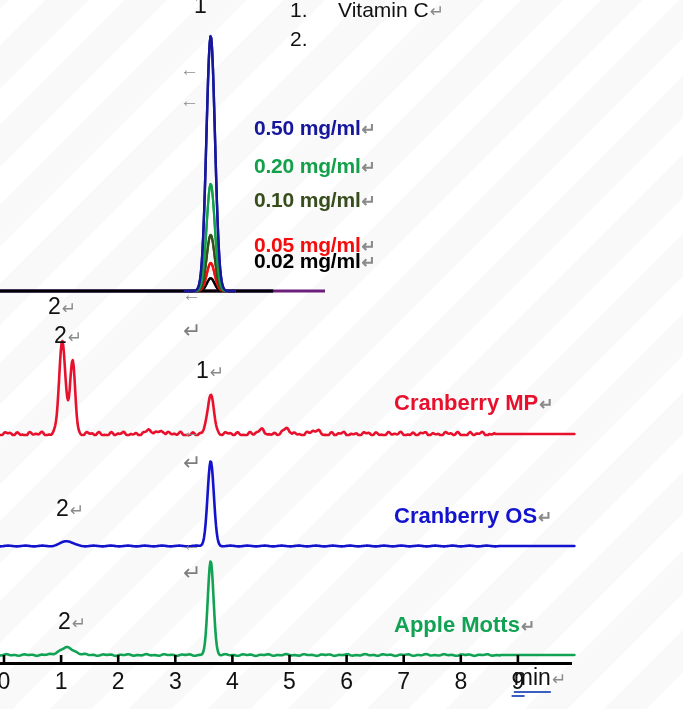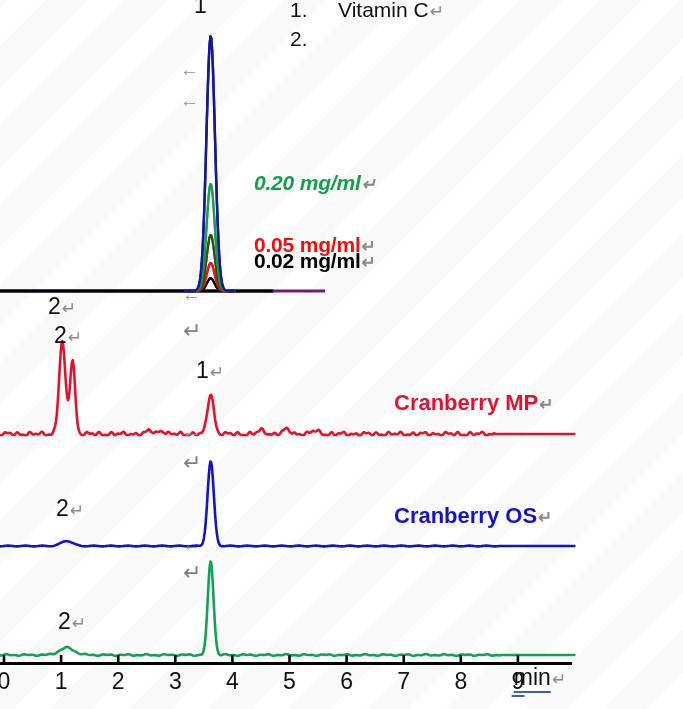--- a/index.html
+++ b/index.html
@@ -24,21 +24,21 @@
 
   
   .toc{position:absolute;left:290px;top:-4px;font-size:21px;color:#111;line-height:27px;white-space:nowrap;}
   .toc-row{display:flex;align-items:baseline;}
   .toc-num{width:48px;display:inline-block;}
   .toc-txt{display:inline-block;}
 
   
   .conc{position:absolute;left:254px;font-weight:bold;font-size:21px;white-space:nowrap;letter-spacing:-0.2px;}
   .c050{top:116px;color:#16179B;}
-  .c020{top:171px;color:#13A04B;font-style:italic;}
+  .c020{top:154px;color:#13A04B;}
   .c010{top:188px;color:#384D1C;}
   .c005{top:233px;color:#F50C0C;}
   .c002{top:249px;color:#000000;}
 
   
   .sname{position:absolute;left:394px;font-weight:bold;font-size:22px;white-space:nowrap;}
   .s-mp{top:390px;color:#E8112D;}
   .s-os{top:503px;color:#1313CE;}
   .s-am{top:612px;color:#12A254;}
 
@@ -100,26 +100,29 @@
         <path d="M0.0 435.00L0.8 435.00L1.6 435.00L2.4 435.00L3.2 434.02L4.0 432.93L4.8 432.35L5.6 432.36L6.4 432.75L7.2 433.13L8.0 433.23L8.8 433.05L9.6 432.84L10.4 432.95L11.2 433.52L12.0 434.43L12.8 435.00L13.6 435.00L14.4 435.00L15.2 434.29L16.0 433.20L16.8 432.47L17.6 432.42L18.4 432.99L19.2 433.84L20.0 434.56L20.8 434.86L21.6 434.80L22.4 434.65L23.2 434.71L24.0 435.00L24.8 435.00L25.6 435.00L26.4 435.00L27.2 434.93L28.0 433.69L28.8 432.54L29.6 431.97L30.4 432.15L31.2 432.92L32.0 433.83L32.8 434.43L33.6 434.53L34.4 434.22L35.2 433.85L36.0 433.71L36.8 433.92L37.6 434.26L38.4 434.40L39.2 434.06L40.0 433.27L40.8 432.34L41.6 431.76L42.4 431.87L43.2 432.72L44.0 433.98L44.8 435.00L45.6 435.00L46.4 435.00L47.2 435.00L48.0 434.82L48.8 434.57L49.6 434.65L50.4 434.80L51.2 434.67L52.0 433.98L52.8 432.66L53.6 430.81L54.4 428.51L55.2 425.49L56.0 421.11L56.8 414.48L57.6 404.14L58.4 391.47L59.2 377.45L60.0 362.91L60.8 350.56L61.6 342.83L62.4 341.03L63.2 345.22L64.0 354.23L64.8 366.09L65.6 378.56L66.4 389.53L67.2 397.20L68.0 400.24L68.8 397.96L69.6 390.29L70.4 379.20L71.2 368.57L72.0 361.74L72.8 360.11L73.6 365.43L74.4 376.49L75.2 390.53L76.0 404.42L76.8 415.83L77.6 423.78L78.4 428.62L79.2 431.36L80.0 433.07L80.8 434.42L81.6 434.86L82.4 434.95L83.2 434.99L84.0 435.00L84.8 434.01L85.6 432.80L86.4 432.11L87.2 432.12L88.0 432.63L88.8 433.26L89.6 433.63L90.4 433.62L91.2 433.42L92.0 433.33L92.8 433.62L93.6 434.24L94.4 434.90L95.2 435.00L96.0 434.86L96.8 433.95L97.6 432.86L98.4 432.11L99.2 432.04L100.0 432.69L100.8 433.74L101.6 434.72L102.4 435.00L103.2 435.00L104.0 435.00L104.8 434.88L105.6 435.00L106.4 435.00L107.2 435.00L108.0 435.00L108.8 434.81L109.6 433.71L110.4 432.66L111.2 432.11L112.0 432.31L112.8 433.15L113.6 434.19L114.4 434.95L115.2 435.00L116.0 434.75L116.8 434.13L117.6 433.66L118.4 433.54L119.2 433.71L120.0 433.85L120.8 433.67L121.6 433.08L122.4 432.32L123.2 431.80L124.0 431.90L124.8 432.72L125.6 434.00L126.4 435.00L127.2 435.00L128.0 435.00L128.8 435.00L129.6 434.64L130.4 434.15L131.2 434.07L132.0 434.28L132.8 434.47L133.6 434.34L134.4 433.88L135.2 433.32L136.0 433.05L136.8 433.36L137.6 434.22L138.4 435.00L139.2 435.00L140.0 434.99L140.8 434.97L141.6 434.22L142.4 433.07L143.2 432.29L144.0 431.99L144.8 431.93L145.6 431.77L146.4 431.24L147.2 430.41L148.0 429.62L148.8 429.32L149.6 429.77L150.4 430.88L151.2 432.00L152.0 432.51L152.8 433.07L153.6 433.27L154.4 432.53L155.2 431.86L156.0 431.58L156.8 431.71L157.6 431.98L158.4 432.06L159.2 431.78L160.0 431.28L160.8 430.93L161.6 431.08L162.4 431.85L163.2 432.38L164.0 432.97L164.8 433.54L165.6 434.03L166.4 433.40L167.2 432.42L168.0 431.85L168.8 431.94L169.6 432.61L170.4 433.47L171.2 434.09L172.0 434.24L172.8 434.02L173.6 433.73L174.4 433.69L175.2 433.99L176.0 434.44L176.8 434.68L177.6 434.41L178.4 433.63L179.2 432.62L180.0 431.89L180.8 431.82L181.6 432.51L182.4 433.69L183.2 434.85L184.0 435.00L184.8 435.00L185.6 435.00L186.4 434.94L187.2 434.76L188.0 434.90L188.8 435.00L189.6 435.00L190.4 434.65L191.2 433.79L192.0 432.89L192.8 432.40L193.6 432.61L194.4 433.45L195.2 434.56L196.0 435.00L196.8 435.00L197.6 434.99L198.4 434.34L199.2 433.53L200.0 433.05L200.8 432.89L201.6 432.73L202.4 432.12L203.2 430.70L204.0 428.35L204.8 425.18L205.6 421.40L206.4 417.17L207.2 412.54L208.0 407.37L208.8 401.70L209.6 397.39L210.4 395.18L211.2 394.87L212.0 396.94L212.8 401.45L213.6 407.55L214.4 414.08L215.2 419.94L216.0 424.51L216.8 427.74L217.6 430.01L218.4 431.83L219.2 433.49L220.0 434.50L220.8 434.77L221.6 434.90L222.4 434.96L223.2 434.31L224.0 433.09L224.8 432.30L225.6 432.17L226.4 432.55L227.2 433.08L228.0 433.39L228.8 433.37L229.6 433.16L230.4 433.10L231.2 433.43L232.0 434.15L232.8 434.95L233.6 435.00L234.4 435.00L235.2 434.37L236.0 433.26L236.8 432.39L237.6 432.16L238.4 432.64L239.2 433.56L240.0 434.47L240.8 435.00L241.6 435.00L242.4 434.91L243.2 434.80L244.0 434.98L244.8 435.00L245.6 435.00L246.4 435.00L247.2 435.00L248.0 433.98L248.8 432.80L249.6 432.07L250.4 432.07L251.2 432.74L252.0 433.67L252.8 434.38L253.6 434.50L254.4 434.04L255.2 433.25L256.0 432.50L256.8 432.01L257.6 431.75L258.4 431.47L259.2 430.89L260.0 429.98L260.8 429.00L261.6 428.40L262.4 428.57L263.2 429.64L264.0 431.32L264.8 433.09L265.6 433.61L266.4 434.01L267.2 434.34L268.0 434.45L268.8 434.17L269.6 434.20L270.4 434.46L271.2 434.63L272.0 434.47L272.8 433.91L273.6 433.23L274.4 432.81L275.2 432.99L276.0 433.77L276.8 434.82L277.6 434.86L278.4 434.75L279.2 434.58L280.0 433.83L280.8 432.43L281.6 431.30L282.4 430.59L283.2 430.17L284.0 429.76L284.8 429.16L285.6 428.44L286.4 427.92L287.2 427.98L288.0 428.82L288.8 430.33L289.6 431.90L290.4 432.53L291.2 433.14L292.0 433.67L292.8 433.15L293.6 432.60L294.4 432.51L295.2 432.93L296.0 433.62L296.8 434.21L297.6 434.43L298.4 434.33L299.2 434.16L300.0 434.25L300.8 434.75L301.6 435.00L302.4 435.00L303.2 434.99L304.0 434.98L304.8 434.28L305.6 432.95L306.4 432.02L307.2 431.76L308.0 432.08L308.8 432.59L309.6 432.85L310.4 432.63L311.2 432.00L312.0 431.29L312.8 430.85L313.6 430.85L314.4 431.16L315.2 431.43L316.0 431.36L316.8 430.88L317.6 430.23L318.4 429.84L319.2 430.09L320.0 431.07L320.8 432.51L321.6 433.96L322.4 434.62L323.2 434.77L324.0 434.87L324.8 434.91L325.6 434.84L326.4 434.98L327.2 434.99L328.0 435.00L328.8 434.91L329.6 433.99L330.4 432.96L331.2 432.30L332.0 432.33L332.8 433.06L333.6 434.13L334.4 435.00L335.2 435.00L336.0 435.00L336.8 434.42L337.6 433.74L338.4 433.38L339.2 433.39L340.0 433.56L340.8 433.55L341.6 433.17L342.4 432.52L343.2 431.96L344.0 431.90L344.8 432.52L345.6 433.70L346.4 434.99L347.2 435.00L348.0 435.00L348.8 435.00L349.6 434.70L350.4 434.01L351.2 433.75L352.0 433.91L352.8 434.22L353.6 434.33L354.4 434.10L355.2 433.66L356.0 433.34L356.8 433.47L357.6 434.16L358.4 435.00L359.2 435.00L360.0 435.00L360.8 435.00L361.6 434.60L362.4 433.39L363.2 432.54L364.0 432.29L364.8 432.55L365.6 432.98L366.4 433.22L367.2 433.15L368.0 432.92L368.8 432.85L369.6 433.20L370.4 433.99L371.2 434.92L372.0 435.00L372.8 435.00L373.6 434.78L374.4 433.69L375.2 432.74L376.0 432.35L376.8 432.66L377.6 433.44L378.4 434.27L379.2 434.78L380.0 434.86L380.8 434.71L381.6 434.64L382.4 434.89L383.2 435.00L384.0 435.00L384.8 435.00L385.6 435.00L386.4 434.28L387.2 433.02L388.0 432.14L388.8 431.98L389.6 432.52L390.4 433.42L391.2 434.21L392.0 434.55L392.8 434.40L393.6 434.01L394.4 433.73L395.2 433.79L396.0 434.11L396.8 434.38L397.6 434.28L398.4 433.68L399.2 432.76L400.0 431.96L400.8 431.72L401.6 432.25L402.4 433.38L403.2 434.65L404.0 435.00L404.8 435.00L405.6 435.00L406.4 435.00L407.2 434.65L408.0 434.60L408.8 434.79L409.6 434.91L410.4 434.68L411.2 434.04L412.0 433.22L412.8 432.65L413.6 432.69L414.4 433.39L415.2 434.48L416.0 435.00L416.8 435.00L417.6 435.00L418.4 434.67L419.2 433.72L420.0 433.07L420.8 432.89L421.6 433.05L422.4 433.20L423.2 433.09L424.0 432.69L424.8 432.26L425.6 432.18L426.4 432.69L427.2 433.74L428.0 434.94L428.8 435.00L429.6 435.00L430.4 435.00L431.2 434.44L432.0 433.56L432.8 433.16L433.6 433.31L434.4 433.78L435.2 434.21L436.0 434.33L436.8 434.14L437.6 433.90L438.4 433.96L439.2 434.47L440.0 435.00L440.8 435.00L441.6 435.00L442.4 435.00L443.2 434.63L444.0 433.32L444.8 432.35L445.6 432.03L446.4 432.35L447.2 432.98L448.0 433.50L448.8 433.67L449.6 433.52L450.4 433.34L451.2 433.43L452.0 433.92L452.8 434.62L453.6 435.00L454.4 435.00L455.2 434.42L456.0 433.36L456.8 432.39L457.6 431.97L458.4 432.31L459.2 433.23L460.0 434.30L460.8 435.00L461.6 435.00L462.4 435.00L463.2 434.93L464.0 434.91L464.8 435.00L465.6 435.00L466.4 435.00L467.2 435.00L468.0 434.25L468.8 433.11L469.6 432.28L470.4 432.12L471.2 432.70L472.0 433.72L472.8 434.66L473.6 435.00L474.4 434.97L475.2 434.42L476.0 433.84L476.8 433.55L477.6 433.61L478.4 433.81L479.2 433.80L480.0 433.40L480.8 432.67L481.6 431.98L482.4 431.77L483.2 432.26L484.0 433.38L484.8 434.70L485.6 435.00L486.4 435.00L487.2 435.00L488.0 434.97L488.8 434.33L489.6 434.06L490.4 434.17L491.2 434.41L492.0 434.45L492.8 434.13L493.6 433.57L494.4 433.12L495.2 434.00L496.0 434.00L496.8 434.00L497.6 434.00L498.4 434.00L499.2 434.00L500.0 434.00L500.8 434.00L501.6 434.00L502.4 434.00L503.2 434.00L504.0 434.00L504.8 434.00L505.6 434.00L506.4 434.00L507.2 434.00L508.0 434.00L508.8 434.00L509.6 434.00L510.4 434.00L511.2 434.00L512.0 434.00L512.8 434.00L513.6 434.00L514.4 434.00L515.2 434.00L516.0 434.00L516.8 434.00L517.6 434.00L518.4 434.00L519.2 434.00L520.0 434.00L520.8 434.00L521.6 434.00L522.4 434.00L523.2 434.00L524.0 434.00L524.8 434.00L525.6 434.00L526.4 434.00L527.2 434.00L528.0 434.00L528.8 434.00L529.6 434.00L530.4 434.00L531.2 434.00L532.0 434.00L532.8 434.00L533.6 434.00L534.4 434.00L535.2 434.00L536.0 434.00L536.8 434.00L537.6 434.00L538.4 434.00L539.2 434.00L540.0 434.00L540.8 434.00L541.6 434.00L542.4 434.00L543.2 434.00L544.0 434.00L544.8 434.00L545.6 434.00L546.4 434.00L547.2 434.00L548.0 434.00L548.8 434.00L549.6 434.00L550.4 434.00L551.2 434.00L552.0 434.00L552.8 434.00L553.6 434.00L554.4 434.00L555.2 434.00L556.0 434.00L556.8 434.00L557.6 434.00L558.4 434.00L559.2 434.00L560.0 434.00L560.8 434.00L561.6 434.00L562.4 434.00L563.2 434.00L564.0 434.00L564.8 434.00L565.6 434.00L566.4 434.00L567.2 434.00L568.0 434.00L568.8 434.00L569.6 434.00L570.4 434.00L571.2 434.00L572.0 434.00L572.8 434.00L573.6 434.00L574.4 434.00" fill="none" stroke="#E8112D" stroke-width="2.6" stroke-linejoin="round" stroke-linecap="round"></path>
       </g>
     <g id="g-panel2">
         <path d="M0.0 546.37L0.8 546.34L1.6 546.28L2.4 546.20L3.2 546.11L4.0 546.00L4.8 545.89L5.6 545.80L6.4 545.72L7.2 545.66L8.0 545.63L8.8 545.64L9.6 545.68L10.4 545.74L11.2 545.83L12.0 545.93L12.8 546.03L13.6 546.14L14.4 546.23L15.2 546.31L16.0 546.35L16.8 546.37L17.6 546.35L18.4 546.31L19.2 546.24L20.0 546.14L20.8 546.04L21.6 545.93L22.4 545.83L23.2 545.74L24.0 545.68L24.8 545.64L25.6 545.63L26.4 545.66L27.2 545.71L28.0 545.79L28.8 545.89L29.6 546.00L30.4 546.10L31.2 546.20L32.0 546.28L32.8 546.34L33.6 546.37L34.4 546.36L35.2 546.33L36.0 546.26L36.8 546.18L37.6 546.08L38.4 545.97L39.2 545.86L40.0 545.77L40.8 545.70L41.6 545.65L42.4 545.63L43.2 545.65L44.0 545.69L44.8 545.76L45.6 545.85L46.4 545.95L47.2 546.05L48.0 546.15L48.8 546.22L49.6 546.27L50.4 546.28L51.2 546.25L52.0 546.17L52.8 546.04L53.6 545.86L54.4 545.64L55.2 545.37L56.0 545.06L56.8 544.71L57.6 544.34L58.4 543.95L59.2 543.55L60.0 543.15L60.8 542.76L61.6 542.40L62.4 542.06L63.2 541.78L64.0 541.54L64.8 541.38L65.6 541.28L66.4 541.25L67.2 541.30L68.0 541.42L68.8 541.59L69.6 541.82L70.4 542.09L71.2 542.38L72.0 542.70L72.8 543.02L73.6 543.34L74.4 543.66L75.2 543.96L76.0 544.26L76.8 544.54L77.6 544.81L78.4 545.06L79.2 545.31L80.0 545.53L80.8 545.74L81.6 545.92L82.4 546.07L83.2 546.20L84.0 546.28L84.8 546.33L85.6 546.34L86.4 546.32L87.2 546.26L88.0 546.18L88.8 546.08L89.6 545.97L90.4 545.87L91.2 545.78L92.0 545.70L92.8 545.65L93.6 545.63L94.4 545.64L95.2 545.69L96.0 545.76L96.8 545.85L97.6 545.95L98.4 546.06L99.2 546.16L100.0 546.25L100.8 546.32L101.6 546.36L102.4 546.37L103.2 546.35L104.0 546.29L104.8 546.22L105.6 546.12L106.4 546.01L107.2 545.91L108.0 545.81L108.8 545.73L109.6 545.67L110.4 545.64L111.2 545.64L112.0 545.67L112.8 545.73L113.6 545.81L114.4 545.91L115.2 546.02L116.0 546.13L116.8 546.22L117.6 546.30L118.4 546.35L119.2 546.37L120.0 546.36L120.8 546.31L121.6 546.25L122.4 546.16L123.2 546.05L124.0 545.94L124.8 545.84L125.6 545.75L126.4 545.68L127.2 545.64L128.0 545.63L128.8 545.65L129.6 545.70L130.4 545.78L131.2 545.88L132.0 545.98L132.8 546.09L133.6 546.19L134.4 546.27L135.2 546.33L136.0 546.36L136.8 546.36L137.6 546.33L138.4 546.27L139.2 546.19L140.0 546.09L140.8 545.98L141.6 545.88L142.4 545.78L143.2 545.71L144.0 545.65L144.8 545.63L145.6 545.64L146.4 545.68L147.2 545.75L148.0 545.84L148.8 545.94L149.6 546.05L150.4 546.16L151.2 546.25L152.0 546.31L152.8 546.36L153.6 546.37L154.4 546.35L155.2 546.30L156.0 546.22L156.8 546.13L157.6 546.02L158.4 545.91L159.2 545.81L160.0 545.73L160.8 545.67L161.6 545.64L162.4 545.64L163.2 545.67L164.0 545.72L164.8 545.81L165.6 545.91L166.4 546.01L167.2 546.12L168.0 546.22L168.8 546.29L169.6 546.34L170.4 546.37L171.2 546.36L172.0 546.32L172.8 546.25L173.6 546.16L174.4 546.06L175.2 545.95L176.0 545.85L176.8 545.76L177.6 545.69L178.4 545.64L179.2 545.63L180.0 545.65L180.8 545.70L181.6 545.78L182.4 545.87L183.2 545.97L184.0 546.08L184.8 546.18L185.6 546.27L186.4 546.33L187.2 546.36L188.0 546.37L188.8 546.34L189.6 546.28L190.4 546.20L191.2 546.10L192.0 545.99L192.8 545.88L193.6 545.79L194.4 545.71L195.2 545.66L196.0 545.63L196.8 545.64L197.6 545.67L198.4 545.71L199.2 545.73L200.0 545.68L200.8 545.46L201.6 544.88L202.4 543.67L203.2 541.43L204.0 537.67L204.8 531.89L205.6 523.73L206.4 513.18L207.2 500.77L208.0 487.68L208.8 475.57L209.6 466.33L210.4 461.57L211.2 462.15L212.0 467.96L212.8 477.93L213.6 490.34L214.4 503.35L215.2 515.37L216.0 525.40L216.8 533.05L217.6 538.42L218.4 541.92L219.2 544.03L220.0 545.23L220.8 545.86L221.6 546.16L222.4 546.28L223.2 546.29L224.0 546.25L224.8 546.17L225.6 546.07L226.4 545.96L227.2 545.85L228.0 545.76L228.8 545.69L229.6 545.65L230.4 545.63L231.2 545.65L232.0 545.70L232.8 545.77L233.6 545.86L234.4 545.97L235.2 546.08L236.0 546.18L236.8 546.26L237.6 546.33L238.4 546.36L239.2 546.37L240.0 546.34L240.8 546.28L241.6 546.20L242.4 546.10L243.2 546.00L244.0 545.89L244.8 545.79L245.6 545.71L246.4 545.66L247.2 545.63L248.0 545.64L248.8 545.68L249.6 545.74L250.4 545.83L251.2 545.93L252.0 546.04L252.8 546.14L253.6 546.23L254.4 546.31L255.2 546.35L256.0 546.37L256.8 546.35L257.6 546.31L258.4 546.23L259.2 546.14L260.0 546.04L260.8 545.93L261.6 545.83L262.4 545.74L263.2 545.68L264.0 545.64L264.8 545.63L265.6 545.66L266.4 545.72L267.2 545.80L268.0 545.89L268.8 546.00L269.6 546.11L270.4 546.20L271.2 546.28L272.0 546.34L272.8 546.37L273.6 546.36L274.4 546.33L275.2 546.26L276.0 546.18L276.8 546.07L277.6 545.97L278.4 545.86L279.2 545.77L280.0 545.70L280.8 545.65L281.6 545.63L282.4 545.65L283.2 545.69L284.0 545.76L284.8 545.86L285.6 545.96L286.4 546.07L287.2 546.17L288.0 546.26L288.8 546.32L289.6 546.36L290.4 546.37L291.2 546.34L292.0 546.29L292.8 546.21L293.6 546.11L294.4 546.00L295.2 545.90L296.0 545.80L296.8 545.72L297.6 545.66L298.4 545.63L299.2 545.64L300.0 545.67L300.8 545.74L301.6 545.82L302.4 545.92L303.2 546.03L304.0 546.14L304.8 546.23L305.6 546.30L306.4 546.35L307.2 546.37L308.0 546.35L308.8 546.31L309.6 546.24L310.4 546.15L311.2 546.04L312.0 545.93L312.8 545.83L313.6 545.74L314.4 545.68L315.2 545.64L316.0 545.63L316.8 545.66L317.6 545.71L318.4 545.79L319.2 545.89L320.0 545.99L320.8 546.10L321.6 546.20L322.4 546.28L323.2 546.34L324.0 546.37L324.8 546.36L325.6 546.33L326.4 546.27L327.2 546.18L328.0 546.08L328.8 545.97L329.6 545.87L330.4 545.77L331.2 545.70L332.0 545.65L332.8 545.63L333.6 545.65L334.4 545.69L335.2 545.76L336.0 545.85L336.8 545.95L337.6 546.06L338.4 546.16L339.2 546.25L340.0 546.32L340.8 546.36L341.6 546.37L342.4 546.34L343.2 546.29L344.0 546.21L344.8 546.12L345.6 546.01L346.4 545.90L347.2 545.81L348.0 545.72L348.8 545.66L349.6 545.64L350.4 545.64L351.2 545.67L352.0 545.73L352.8 545.82L353.6 545.92L354.4 546.02L355.2 546.13L356.0 546.22L356.8 546.30L357.6 546.35L358.4 546.37L359.2 546.36L360.0 546.31L360.8 546.24L361.6 546.15L362.4 546.05L363.2 545.94L364.0 545.84L364.8 545.75L365.6 545.68L366.4 545.64L367.2 545.63L368.0 545.65L368.8 545.71L369.6 545.78L370.4 545.88L371.2 545.98L372.0 546.09L372.8 546.19L373.6 546.27L374.4 546.33L375.2 546.36L376.0 546.36L376.8 546.33L377.6 546.27L378.4 546.19L379.2 546.09L380.0 545.98L380.8 545.87L381.6 545.78L382.4 545.70L383.2 545.65L384.0 545.63L384.8 545.64L385.6 545.68L386.4 545.75L387.2 545.84L388.0 545.95L388.8 546.05L389.6 546.16L390.4 546.25L391.2 546.32L392.0 546.36L392.8 546.37L393.6 546.35L394.4 546.30L395.2 546.22L396.0 546.12L396.8 546.02L397.6 545.91L398.4 545.81L399.2 545.73L400.0 545.67L400.8 545.64L401.6 545.64L402.4 545.67L403.2 545.73L404.0 545.81L404.8 545.91L405.6 546.02L406.4 546.12L407.2 546.22L408.0 546.29L408.8 546.35L409.6 546.37L410.4 546.36L411.2 546.32L412.0 546.25L412.8 546.16L413.6 546.06L414.4 545.95L415.2 545.85L416.0 545.76L416.8 545.69L417.6 545.64L418.4 545.63L419.2 545.65L420.0 545.70L420.8 545.78L421.6 545.87L422.4 545.98L423.2 546.09L424.0 546.19L424.8 546.27L425.6 546.33L426.4 546.36L427.2 546.36L428.0 546.33L428.8 546.28L429.6 546.19L430.4 546.09L431.2 545.99L432.0 545.88L432.8 545.79L433.6 545.71L434.4 545.66L435.2 545.63L436.0 545.64L436.8 545.68L437.6 545.75L438.4 545.84L439.2 545.94L440.0 546.05L440.8 546.15L441.6 546.24L442.4 546.31L443.2 546.36L444.0 546.37L444.8 546.35L445.6 546.30L446.4 546.23L447.2 546.13L448.0 546.03L448.8 545.92L449.6 545.82L450.4 545.73L451.2 545.67L452.0 545.64L452.8 545.63L453.6 545.66L454.4 545.72L455.2 545.80L456.0 545.90L456.8 546.01L457.6 546.12L458.4 546.21L459.2 546.29L460.0 546.34L460.8 546.37L461.6 546.36L462.4 546.32L463.2 546.25L464.0 546.17L464.8 546.06L465.6 545.96L466.4 545.85L467.2 545.76L468.0 545.69L468.8 545.65L469.6 545.63L470.4 545.65L471.2 545.70L472.0 545.77L472.8 545.87L473.6 545.97L474.4 546.08L475.2 546.18L476.0 546.26L476.8 546.33L477.6 546.36L478.4 546.37L479.2 546.34L480.0 546.28L480.8 546.20L481.6 546.10L482.4 545.99L483.2 545.89L484.0 545.79L484.8 545.71L485.6 545.66L486.4 545.63L487.2 545.64L488.0 545.68L488.8 545.74L489.6 545.83L490.4 545.93L491.2 546.04L492.0 546.14L492.8 546.24L493.6 546.31L494.4 546.35L495.2 546.37L496.0 546.35L496.8 546.30L497.6 546.23L498.4 546.14L499.2 546.03L500.0 545.93L500.8 546.00L501.6 546.00L502.4 546.00L503.2 546.00L504.0 546.00L504.8 546.00L505.6 546.00L506.4 546.00L507.2 546.00L508.0 546.00L508.8 546.00L509.6 546.00L510.4 546.00L511.2 546.00L512.0 546.00L512.8 546.00L513.6 546.00L514.4 546.00L515.2 546.00L516.0 546.00L516.8 546.00L517.6 546.00L518.4 546.00L519.2 546.00L520.0 546.00L520.8 546.00L521.6 546.00L522.4 546.00L523.2 546.00L524.0 546.00L524.8 546.00L525.6 546.00L526.4 546.00L527.2 546.00L528.0 546.00L528.8 546.00L529.6 546.00L530.4 546.00L531.2 546.00L532.0 546.00L532.8 546.00L533.6 546.00L534.4 546.00L535.2 546.00L536.0 546.00L536.8 546.00L537.6 546.00L538.4 546.00L539.2 546.00L540.0 546.00L540.8 546.00L541.6 546.00L542.4 546.00L543.2 546.00L544.0 546.00L544.8 546.00L545.6 546.00L546.4 546.00L547.2 546.00L548.0 546.00L548.8 546.00L549.6 546.00L550.4 546.00L551.2 546.00L552.0 546.00L552.8 546.00L553.6 546.00L554.4 546.00L555.2 546.00L556.0 546.00L556.8 546.00L557.6 546.00L558.4 546.00L559.2 546.00L560.0 546.00L560.8 546.00L561.6 546.00L562.4 546.00L563.2 546.00L564.0 546.00L564.8 546.00L565.6 546.00L566.4 546.00L567.2 546.00L568.0 546.00L568.8 546.00L569.6 546.00L570.4 546.00L571.2 546.00L572.0 546.00L572.8 546.00L573.6 546.00L574.4 546.00" fill="none" stroke="#1313CE" stroke-width="2.6" stroke-linejoin="round" stroke-linecap="round"></path>
       </g>
     <g id="g-panel3">
         <path d="M0.0 655.36L0.8 655.43L1.6 655.41L2.4 655.26L3.2 655.00L4.0 654.69L4.8 654.40L5.6 654.20L6.4 654.14L7.2 654.24L8.0 654.45L8.8 654.73L9.6 655.00L10.4 655.18L11.2 655.26L12.0 655.24L12.8 655.14L13.6 655.04L14.4 655.00L15.2 655.05L16.0 655.19L16.8 655.39L17.6 655.59L18.4 655.72L19.2 655.72L20.0 655.58L20.8 655.32L21.6 654.99L22.4 654.67L23.2 654.42L24.0 654.31L24.8 654.33L25.6 654.47L26.4 654.66L27.2 654.84L28.0 654.94L28.8 654.95L29.6 654.88L30.4 654.77L31.2 654.69L32.0 654.68L32.8 654.80L33.6 655.02L34.4 655.30L35.2 655.58L36.0 655.79L36.8 655.86L37.6 655.78L38.4 655.57L39.2 655.27L40.0 654.97L40.8 654.74L41.6 654.62L42.4 654.61L43.2 654.68L44.0 654.78L44.8 654.84L45.6 654.81L46.4 654.67L47.2 654.46L48.0 654.21L48.8 653.99L49.6 653.85L50.4 653.83L51.2 653.91L52.0 654.04L52.8 654.14L53.6 654.14L54.4 653.97L55.2 653.62L56.0 653.11L56.8 652.50L57.6 651.85L58.4 651.24L59.2 650.71L60.0 650.28L60.8 649.91L61.6 649.56L62.4 649.18L63.2 648.75L64.0 648.27L64.8 647.77L65.6 647.34L66.4 647.05L67.2 646.96L68.0 647.11L68.8 647.47L69.6 648.01L70.4 648.63L71.2 649.25L72.0 649.81L72.8 650.28L73.6 650.66L74.4 651.00L75.2 651.35L76.0 651.75L76.8 652.22L77.6 652.75L78.4 653.28L79.2 653.74L80.0 654.09L80.8 654.27L81.6 654.28L82.4 654.17L83.2 654.01L84.0 653.87L84.8 653.82L85.6 653.90L86.4 654.11L87.2 654.39L88.0 654.68L88.8 654.91L89.6 655.04L90.4 655.07L91.2 655.01L92.0 654.92L92.8 654.87L93.6 654.90L94.4 655.04L95.2 655.26L96.0 655.50L96.8 655.71L97.6 655.81L98.4 655.76L99.2 655.57L100.0 655.28L100.8 654.95L101.6 654.66L102.4 654.47L103.2 654.42L104.0 654.49L104.8 654.63L105.6 654.78L106.4 654.89L107.2 654.90L108.0 654.83L108.8 654.71L109.6 654.58L110.4 654.53L111.2 654.59L112.0 654.77L112.8 655.05L113.6 655.37L114.4 655.65L115.2 655.82L116.0 655.84L116.8 655.72L117.6 655.49L118.4 655.22L119.2 654.97L120.0 654.82L120.8 654.77L121.6 654.82L122.4 654.92L123.2 655.00L124.0 655.02L124.8 654.94L125.6 654.77L126.4 654.55L127.2 654.35L128.0 654.25L128.8 654.27L129.6 654.44L130.4 654.73L131.2 655.07L132.0 655.38L132.8 655.59L133.6 655.67L134.4 655.62L135.2 655.47L136.0 655.28L136.8 655.13L137.6 655.06L138.4 655.08L139.2 655.18L140.0 655.29L140.8 655.36L141.6 655.33L142.4 655.19L143.2 654.94L144.0 654.64L144.8 654.36L145.6 654.18L146.4 654.14L147.2 654.25L148.0 654.48L148.8 654.78L149.6 655.05L150.4 655.25L151.2 655.34L152.0 655.31L152.8 655.21L153.6 655.10L154.4 655.05L155.2 655.08L156.0 655.20L156.8 655.38L157.6 655.56L158.4 655.68L159.2 655.67L160.0 655.52L160.8 655.25L161.6 654.92L162.4 654.60L163.2 654.36L164.0 654.26L164.8 654.30L165.6 654.45L166.4 654.66L167.2 654.85L168.0 654.98L168.8 655.00L169.6 654.94L170.4 654.84L171.2 654.76L172.0 654.76L172.8 654.86L173.6 655.07L174.4 655.34L175.2 655.61L176.0 655.80L176.8 655.85L177.6 655.76L178.4 655.53L179.2 655.23L180.0 654.92L180.8 654.69L181.6 654.57L182.4 654.57L183.2 654.66L184.0 654.79L184.8 654.89L185.6 654.91L186.4 654.84L187.2 654.70L188.0 654.53L188.8 654.42L189.6 654.41L190.4 654.53L191.2 654.77L192.0 655.09L192.8 655.42L193.6 655.67L194.4 655.80L195.2 655.77L196.0 655.62L196.8 655.39L197.6 655.16L198.4 654.98L199.2 654.88L200.0 654.85L200.8 654.79L201.6 654.53L202.4 653.78L203.2 652.11L204.0 648.94L204.8 643.58L205.6 635.38L206.4 624.01L207.2 609.83L208.0 594.13L208.8 579.11L209.6 567.45L210.4 561.55L211.2 562.71L212.0 570.68L212.8 583.73L213.6 599.25L214.4 614.65L215.2 627.98L216.0 638.28L216.8 645.50L217.6 650.14L218.4 652.88L219.2 654.35L220.0 655.04L220.8 655.23L221.6 655.13L222.4 654.88L223.2 654.57L224.0 654.31L224.8 654.17L225.6 654.18L226.4 654.33L227.2 654.57L228.0 654.83L228.8 655.05L229.6 655.17L230.4 655.19L231.2 655.12L232.0 655.02L232.8 654.95L233.6 654.97L234.4 655.09L235.2 655.28L236.0 655.51L236.8 655.70L237.6 655.78L238.4 655.72L239.2 655.52L240.0 655.22L240.8 654.88L241.6 654.59L242.4 654.41L243.2 654.36L244.0 654.44L244.8 654.60L245.6 654.77L246.4 654.89L247.2 654.93L248.0 654.87L248.8 654.76L249.6 654.65L250.4 654.60L251.2 654.66L252.0 654.84L252.8 655.11L253.6 655.42L254.4 655.68L255.2 655.84L256.0 655.85L256.8 655.71L257.6 655.46L258.4 655.17L259.2 654.91L260.0 654.75L260.8 654.70L261.6 654.75L262.4 654.85L263.2 654.95L264.0 654.97L264.8 654.91L265.6 654.76L266.4 654.56L267.2 654.38L268.0 654.29L268.8 654.33L269.6 654.51L270.4 654.80L271.2 655.14L272.0 655.44L272.8 655.65L273.6 655.72L274.4 655.65L275.2 655.49L276.0 655.29L276.8 655.12L277.6 655.03L278.4 655.03L279.2 655.12L280.0 655.22L280.8 655.29L281.6 655.26L282.4 655.12L283.2 654.89L284.0 654.60L284.8 654.34L285.6 654.17L286.4 654.15L287.2 654.28L288.0 654.52L288.8 654.83L289.6 655.12L290.4 655.32L291.2 655.41L292.0 655.38L292.8 655.28L293.6 655.16L294.4 655.08L295.2 655.09L296.0 655.20L296.8 655.36L297.6 655.53L298.4 655.63L299.2 655.61L300.0 655.45L300.8 655.18L301.6 654.85L302.4 654.53L303.2 654.31L304.0 654.21L304.8 654.27L305.6 654.44L306.4 654.67L307.2 654.88L308.0 655.02L308.8 655.06L309.6 655.01L310.4 654.92L311.2 654.83L312.0 654.82L312.8 654.92L313.6 655.12L314.4 655.37L315.2 655.62L316.0 655.80L316.8 655.84L317.6 655.72L318.4 655.48L319.2 655.17L320.0 654.85L320.8 654.61L321.6 654.49L322.4 654.50L323.2 654.61L324.0 654.75L324.8 654.86L325.6 654.90L326.4 654.85L327.2 654.73L328.0 654.58L328.8 654.48L329.6 654.47L330.4 654.60L331.2 654.84L332.0 655.16L332.8 655.48L333.6 655.72L334.4 655.83L335.2 655.79L336.0 655.62L336.8 655.37L337.6 655.12L338.4 654.93L339.2 654.85L340.0 654.86L340.8 654.95L341.6 655.04L342.4 655.08L343.2 655.03L344.0 654.88L344.8 654.66L345.6 654.43L346.4 654.26L347.2 654.20L348.0 654.30L348.8 654.53L349.6 654.84L350.4 655.17L351.2 655.44L352.0 655.59L352.8 655.60L353.6 655.50L354.4 655.34L355.2 655.19L356.0 655.10L356.8 655.09L357.6 655.18L358.4 655.30L359.2 655.41L360.0 655.43L360.8 655.34L361.6 655.13L362.4 654.84L363.2 654.53L364.0 654.28L364.8 654.15L365.6 654.18L366.4 654.34L367.2 654.60L368.0 654.88L368.8 655.11L369.6 655.24L370.4 655.26L371.2 655.19L372.0 655.09L372.8 655.01L373.6 655.01L374.4 655.11L375.2 655.29L376.0 655.50L376.8 655.67L377.6 655.74L378.4 655.67L379.2 655.46L380.0 655.15L380.8 654.81L381.6 654.52L382.4 654.34L383.2 654.31L384.0 654.40L384.8 654.57L385.6 654.76L386.4 654.91L387.2 654.96L388.0 654.92L388.8 654.82L389.6 654.72L390.4 654.67L391.2 654.73L392.0 654.90L392.8 655.16L393.6 655.46L394.4 655.71L395.2 655.85L396.0 655.84L396.8 655.68L397.6 655.42L398.4 655.12L399.2 654.85L400.0 654.68L400.8 654.63L401.6 654.68L402.4 654.79L403.2 654.89L404.0 654.94L404.8 654.89L405.6 654.76L406.4 654.58L407.2 654.42L408.0 654.34L408.8 654.39L409.6 654.58L410.4 654.87L411.2 655.21L412.0 655.51L412.8 655.71L413.6 655.77L414.4 655.68L415.2 655.50L416.0 655.28L416.8 655.09L417.6 654.98L418.4 654.98L419.2 655.05L420.0 655.15L420.8 655.21L421.6 655.19L422.4 655.06L423.2 654.84L424.0 654.57L424.8 654.32L425.6 654.17L426.4 654.17L427.2 654.31L428.0 654.57L428.8 654.89L429.6 655.19L430.4 655.39L431.2 655.48L432.0 655.45L432.8 655.33L433.6 655.20L434.4 655.11L435.2 655.10L436.0 655.19L436.8 655.33L437.6 655.48L438.4 655.57L439.2 655.54L440.0 655.38L440.8 655.11L441.6 654.78L442.4 654.48L443.2 654.26L444.0 654.18L444.8 654.25L445.6 654.44L446.4 654.69L447.2 654.92L448.0 655.07L448.8 655.12L449.6 655.08L450.4 654.99L451.2 654.91L452.0 654.89L452.8 654.97L453.6 655.16L454.4 655.40L455.2 655.63L456.0 655.78L456.8 655.81L457.6 655.68L458.4 655.43L459.2 655.10L460.0 654.78L460.8 654.54L461.6 654.43L462.4 654.44L463.2 654.56L464.0 654.71L464.8 654.85L465.6 654.91L466.4 654.88L467.2 654.77L468.0 654.63L468.8 654.54L469.6 654.54L470.4 654.67L471.2 654.91L472.0 655.22L472.8 655.53L473.6 655.75L474.4 655.85L475.2 655.79L476.0 655.60L476.8 655.34L477.6 655.08L478.4 654.88L479.2 654.78L480.0 654.79L480.8 654.87L481.6 654.97L482.4 655.02L483.2 654.99L484.0 654.85L484.8 654.65L485.6 654.44L486.4 654.28L487.2 654.24L488.0 654.35L488.8 654.59L489.6 654.91L490.4 655.24L491.2 655.51L492.0 655.65L492.8 655.66L493.6 655.54L494.4 655.37L495.2 655.19L496.0 655.08L496.8 655.06L497.6 655.13L498.4 655.24L499.2 655.34L500.0 655.36L500.8 655.00L501.6 655.00L502.4 655.00L503.2 655.00L504.0 655.00L504.8 655.00L505.6 655.00L506.4 655.00L507.2 655.00L508.0 655.00L508.8 655.00L509.6 655.00L510.4 655.00L511.2 655.00L512.0 655.00L512.8 655.00L513.6 655.00L514.4 655.00L515.2 655.00L516.0 655.00L516.8 655.00L517.6 655.00L518.4 655.00L519.2 655.00L520.0 655.00L520.8 655.00L521.6 655.00L522.4 655.00L523.2 655.00L524.0 655.00L524.8 655.00L525.6 655.00L526.4 655.00L527.2 655.00L528.0 655.00L528.8 655.00L529.6 655.00L530.4 655.00L531.2 655.00L532.0 655.00L532.8 655.00L533.6 655.00L534.4 655.00L535.2 655.00L536.0 655.00L536.8 655.00L537.6 655.00L538.4 655.00L539.2 655.00L540.0 655.00L540.8 655.00L541.6 655.00L542.4 655.00L543.2 655.00L544.0 655.00L544.8 655.00L545.6 655.00L546.4 655.00L547.2 655.00L548.0 655.00L548.8 655.00L549.6 655.00L550.4 655.00L551.2 655.00L552.0 655.00L552.8 655.00L553.6 655.00L554.4 655.00L555.2 655.00L556.0 655.00L556.8 655.00L557.6 655.00L558.4 655.00L559.2 655.00L560.0 655.00L560.8 655.00L561.6 655.00L562.4 655.00L563.2 655.00L564.0 655.00L564.8 655.00L565.6 655.00L566.4 655.00L567.2 655.00L568.0 655.00L568.8 655.00L569.6 655.00L570.4 655.00L571.2 655.00L572.0 655.00L572.8 655.00L573.6 655.00L574.4 655.00" fill="none" stroke="#12A254" stroke-width="2.6" stroke-linejoin="round" stroke-linecap="round"></path>
       </g>
   </svg>
 
+  <div class="conc c050"><span>0.50 mg/ml</span><span class="ret">↵</span></div>
   <div class="conc c020"><span>0.20 mg/ml</span><span class="ret">↵</span></div>
+  <div class="conc c010"><span>0.10 mg/ml</span><span class="ret">↵</span></div>
   <div class="conc c005"><span>0.05 mg/ml</span><span class="ret">↵</span></div>
   <div class="conc c002"><span>0.02 mg/ml</span><span class="ret">↵</span></div>
 
   <div class="sname s-os"><span>Cranberry OS</span><span class="ret">↵</span></div>
   <div class="sname s-mp"><span>Cranberry MP</span><span class="ret">↵</span></div>
+  <div class="sname s-am"><span>Apple Motts</span><span class="ret">↵</span></div>
 
   <div class="pk" style="left:194px;top:-8px;"><span>1</span></div>
   <div class="pk" style="left:48px;top:293px;"><span>2</span><span class="ret">↵</span></div>
 
   <div class="pk" style="left:196px;top:357px;"><span>1</span><span class="ret">↵</span></div>
   <div class="pk" style="left:54px;top:322px;"><span>2</span><span class="ret">↵</span></div>
 
   <div class="pk" style="left:56px;top:495px;"><span>2</span><span class="ret">↵</span></div>
 
   <div class="pk" style="left:58px;top:608px;"><span>2</span><span class="ret">↵</span></div>

